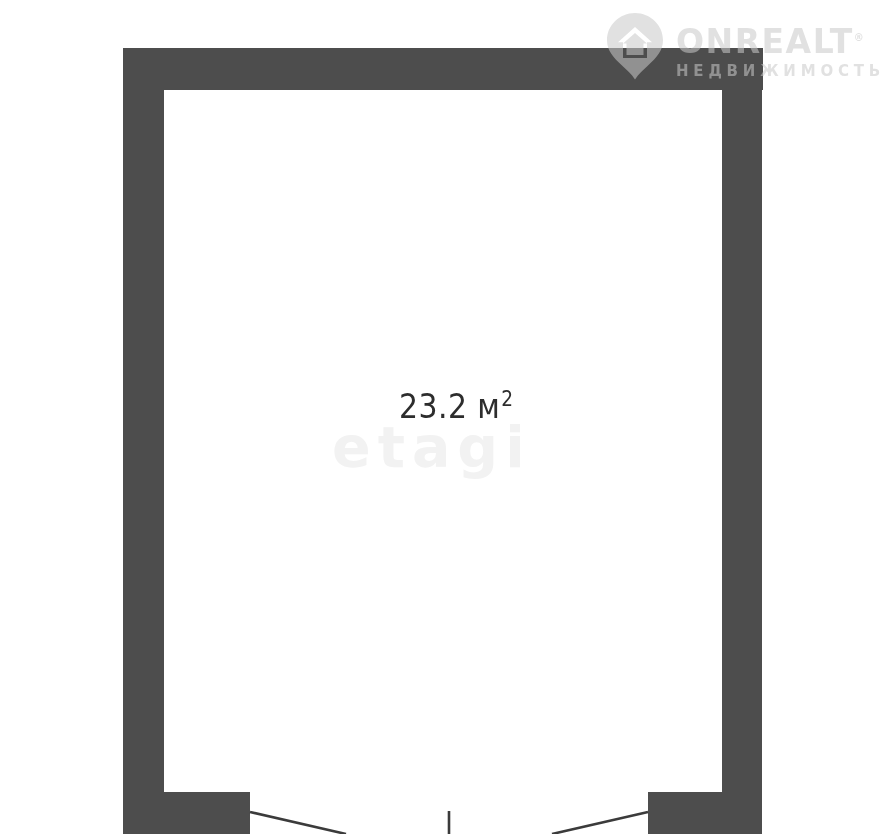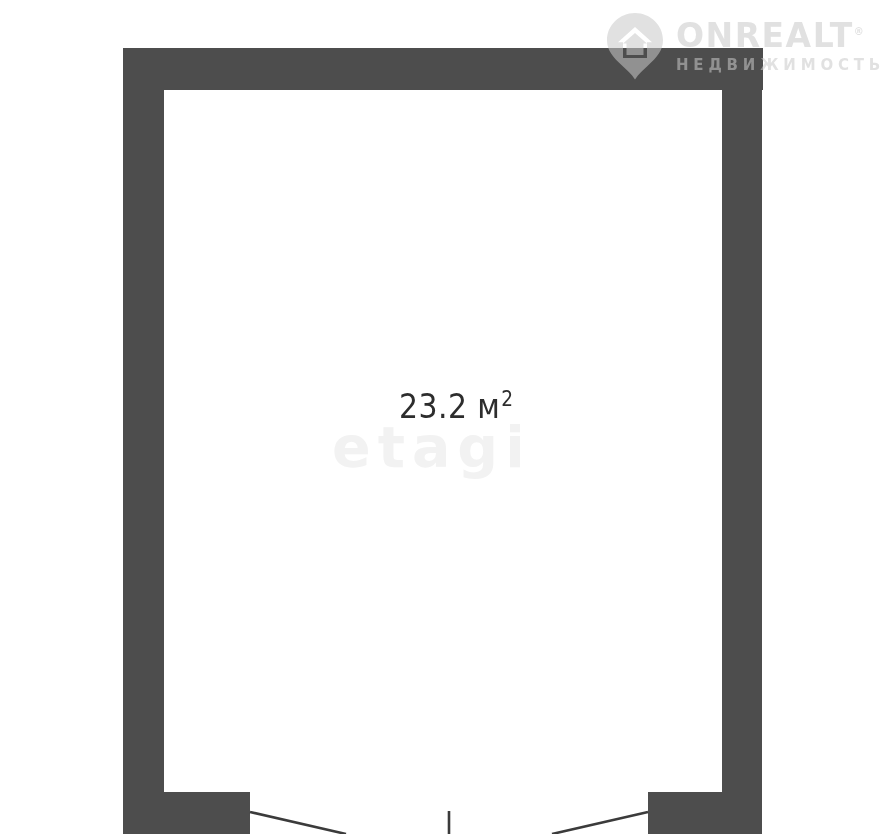--- a/index.html
+++ b/index.html
@@ -75,21 +75,21 @@
     left: 603px; top: 12px;
     display: flex;
     align-items: flex-start;
     color: var(--logo-gray, #c9c9c9);
     opacity: 0.55;
     z-index: 5;
     user-select: none;
   }
   .logo .pin { width: 64px; height: 70px; flex: 0 0 auto; }
   .logo .pin svg { display: block; width: 64px; height: 70px; }
-  .logo-text { margin-left: 9px; margin-top: 7px; }
+  .logo-text { margin-left: 9px; margin-top: 13px; }
   .logo-brand {
     font-size: 33px;
     font-weight: 700;
     letter-spacing: 1.5px;
     line-height: 1;
     white-space: nowrap;
   }
   .logo-brand .reg {
     font-size: 10px;
     vertical-align: super;

